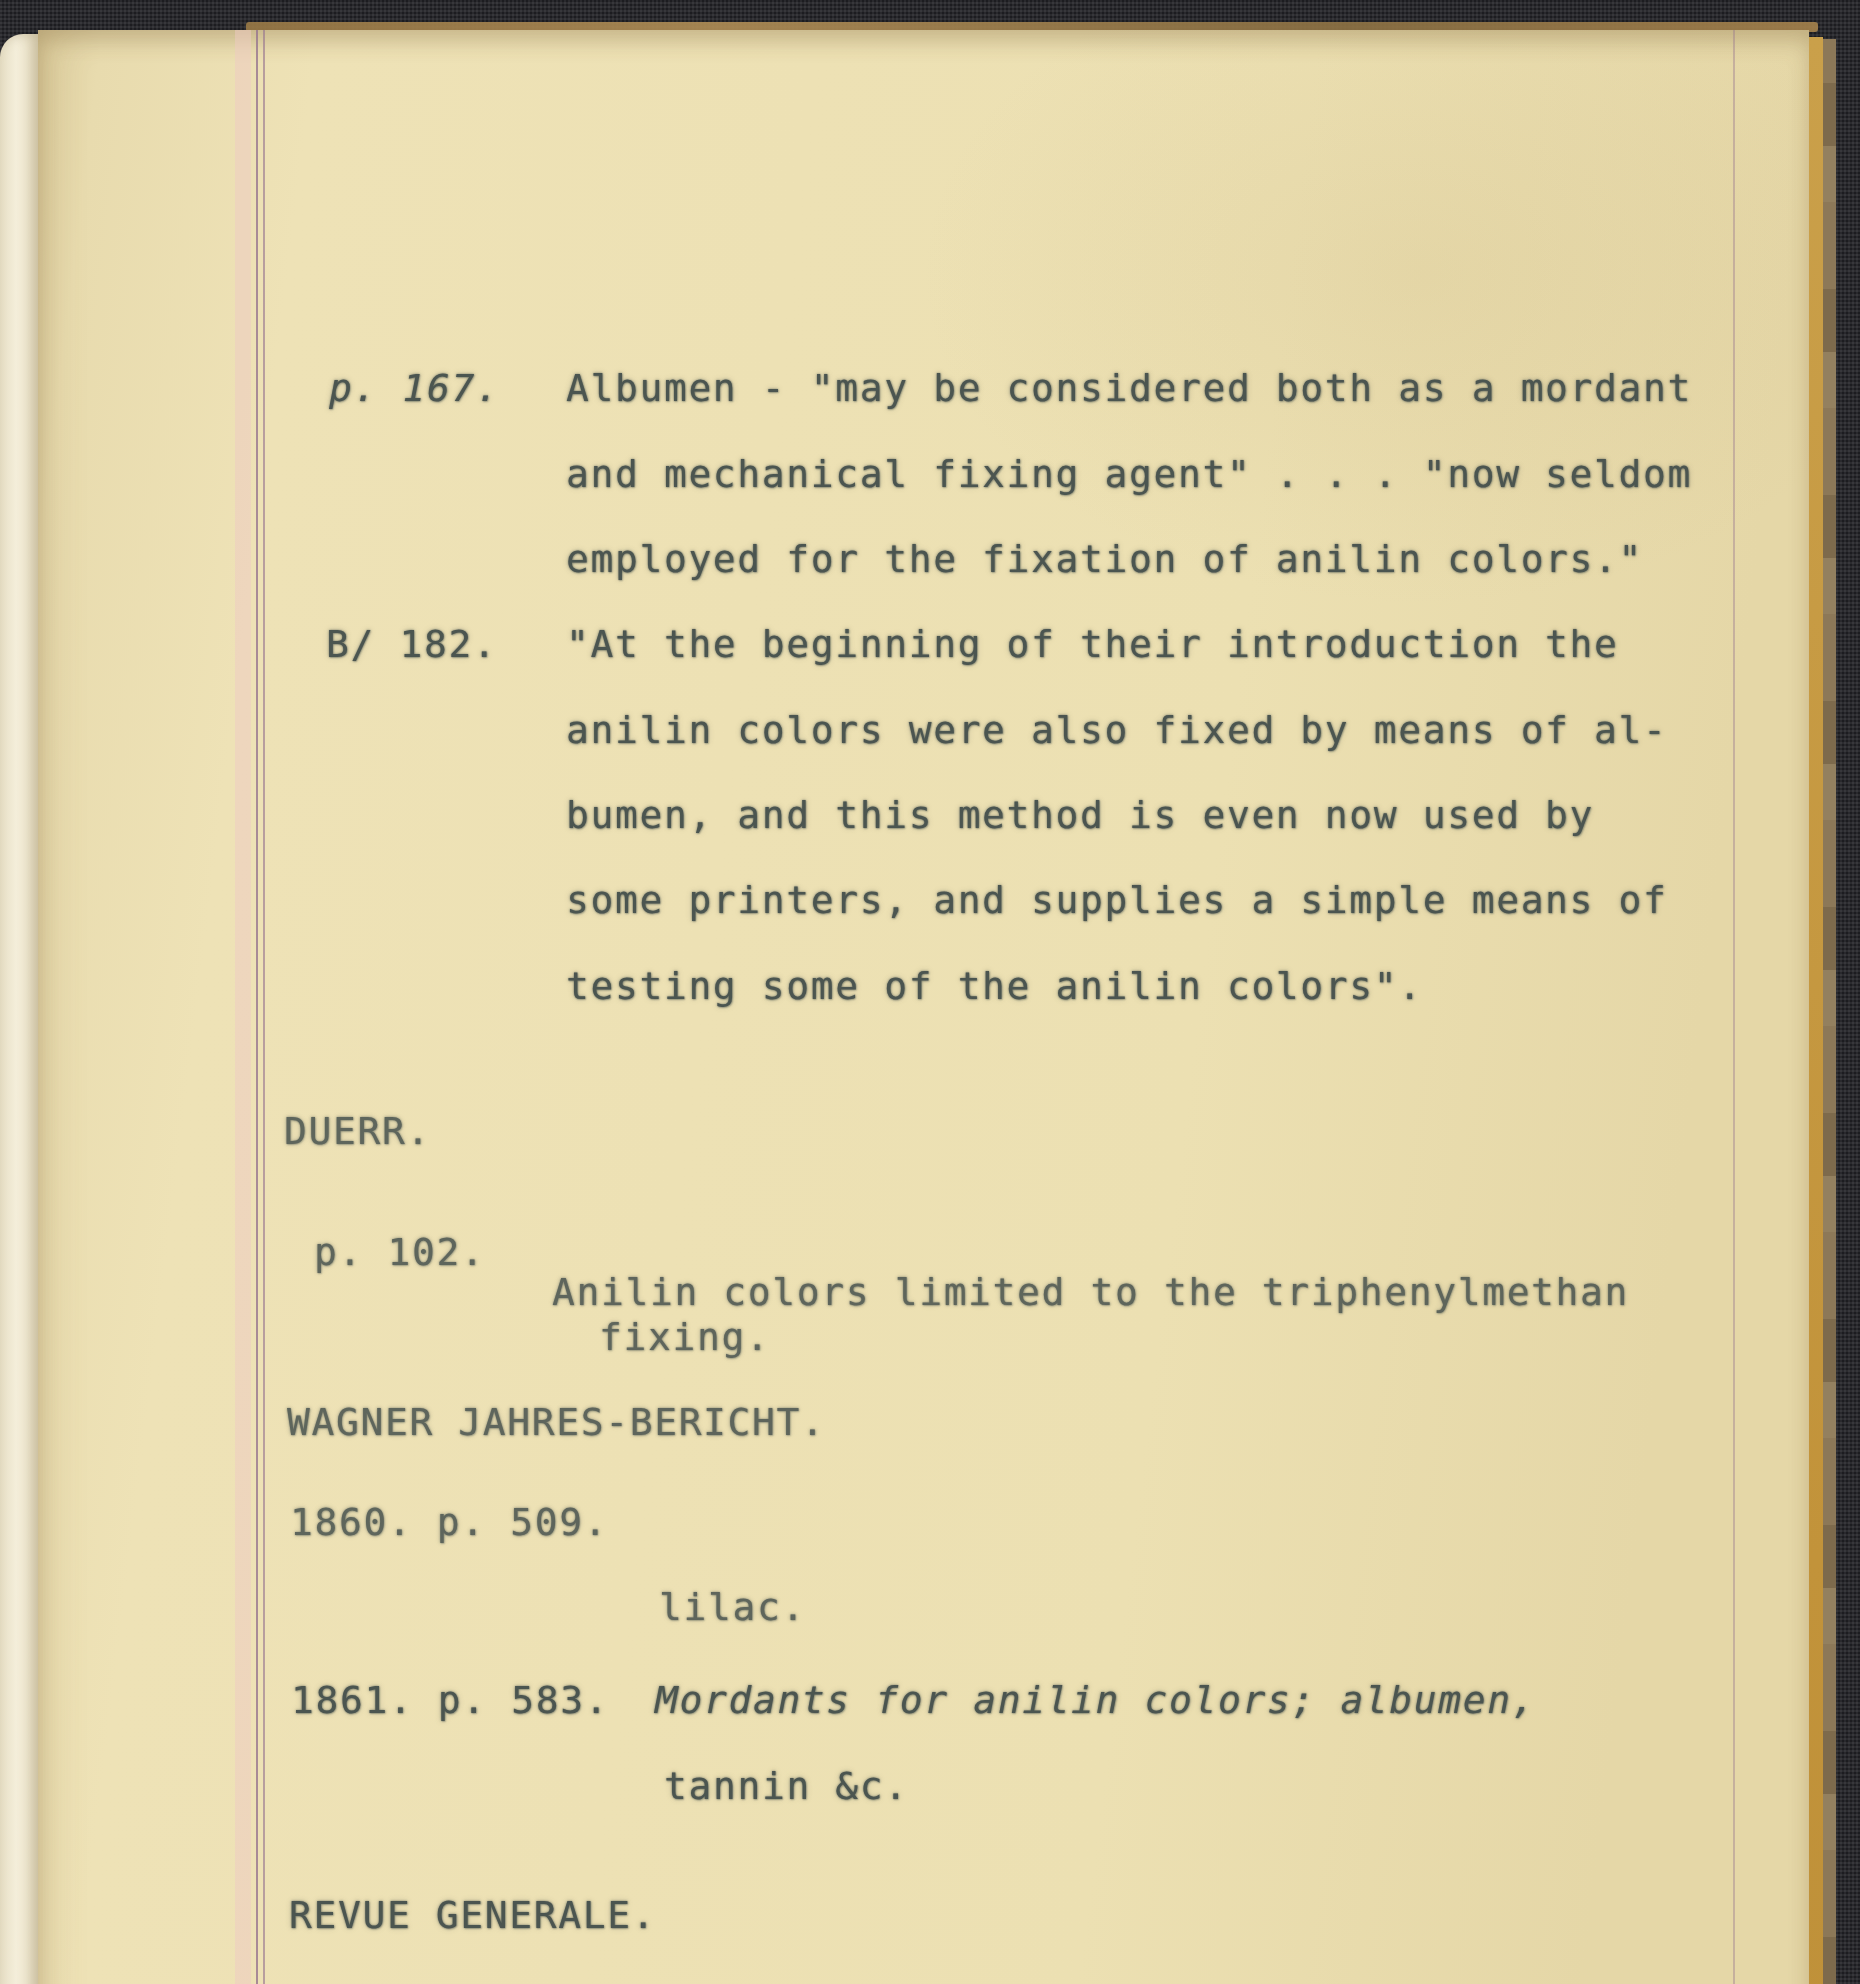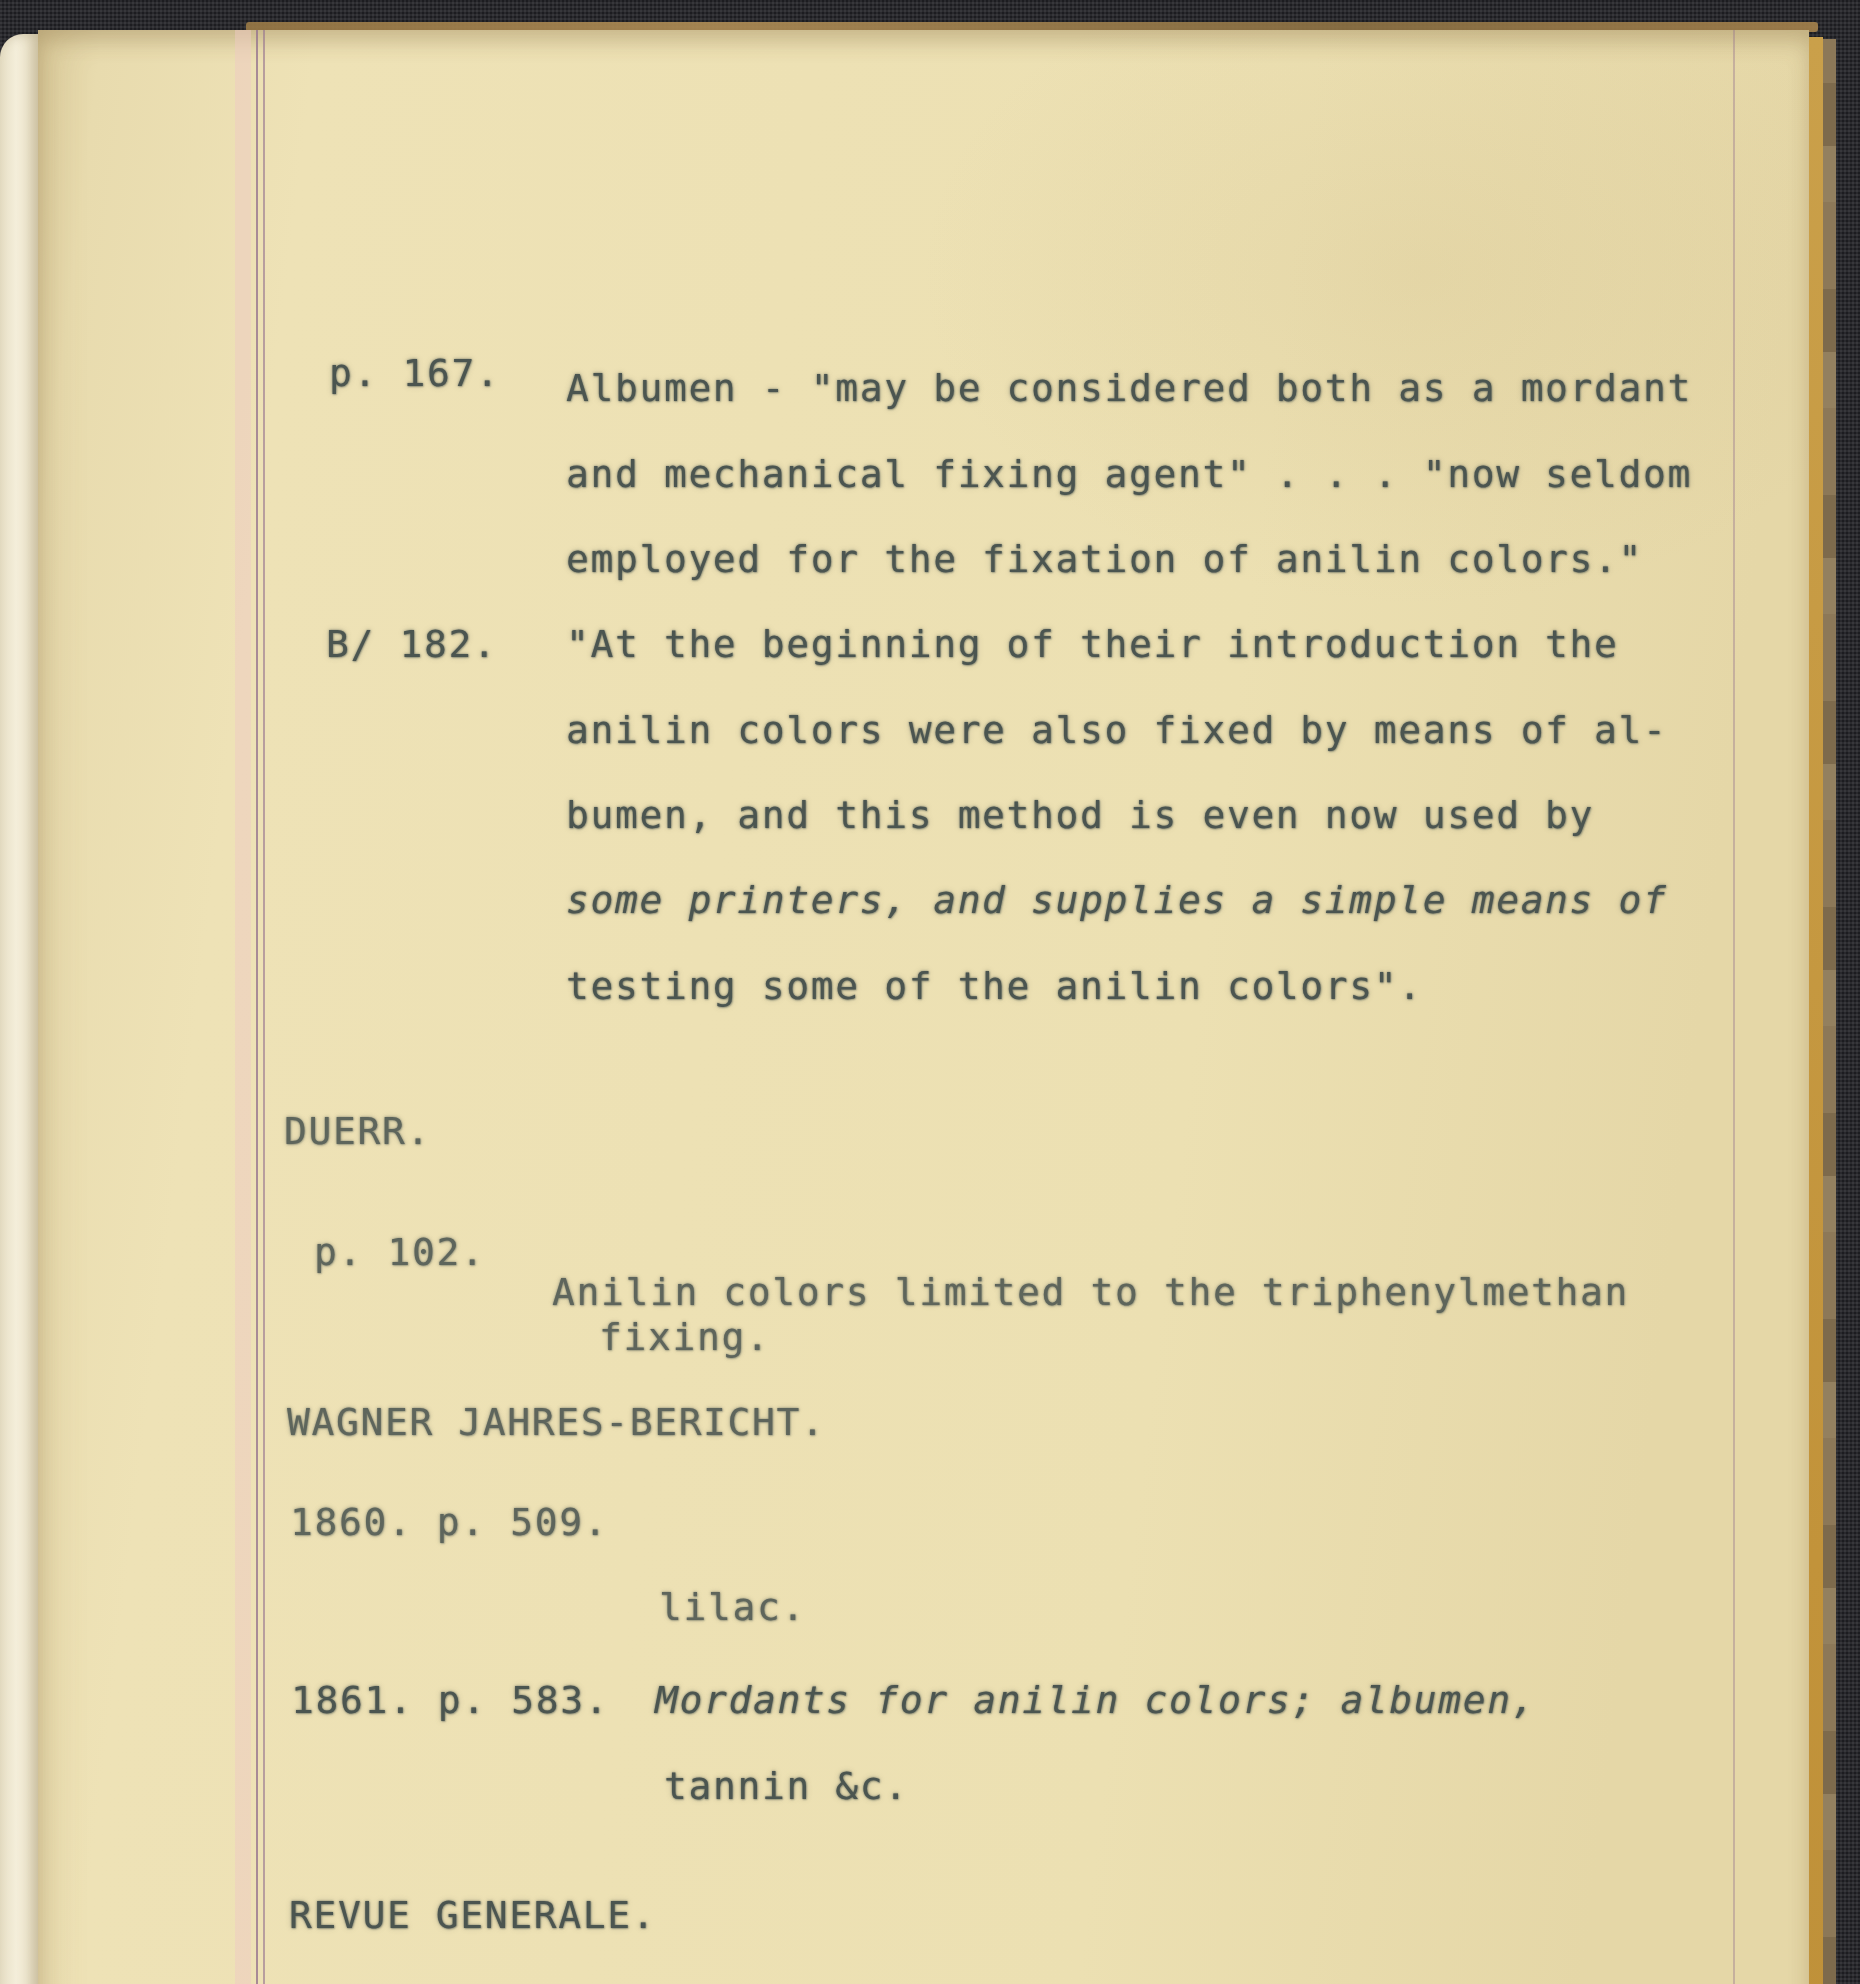--- a/index.html
+++ b/index.html
@@ -65,30 +65,30 @@
   <div class="fore-edge"></div>
   <div class="page"></div>
   <div class="gold-edge"></div>
   <div class="brown-edge"></div>
 
   <div class="pink-band"></div>
   <div class="rule l1"></div>
   <div class="rule l2"></div>
   <div class="rule r1"></div>
 
-  <div class="line typed" style="left:329px; top:354px;">p. 167.</div>
+  <div class="line typed" style="left:329px; top:369px;font-style:italic;">p. 167.</div>
   <div class="line typed" style="left:566px; top:369px;">Albumen - "may be considered both as a mordant</div>
   <div class="line typed" style="left:566px; top:455px;">and mechanical fixing agent" . . . "now seldom</div>
   <div class="line typed" style="left:566px; top:540px;">employed for the fixation of anilin colors."</div>
 
   <div class="line typed" style="left:326px; top:625px;">B/ 182.</div>
   <div class="line typed" style="left:566px; top:625px;">"At the beginning of their introduction the</div>
   <div class="line typed" style="left:566px; top:711px;">anilin colors were also fixed by means of al-</div>
   <div class="line typed" style="left:566px; top:796px;">bumen, and this method is even now used by</div>
-  <div class="line typed" style="left:566px; top:881px;font-style:italic;">some printers, and supplies a simple means of</div>
+  <div class="line typed" style="left:566px; top:881px;">some printers, and supplies a simple means of</div>
   <div class="line typed" style="left:566px; top:967px;">testing some of the anilin colors".</div>
 
   <div class="line typed soft" style="left:284px; top:1112px;">DUERR.</div>
   <div class="line typed soft" style="left:314px; top:1233px;">p. 102.</div>
   <div class="line typed soft" style="left:552px; top:1233px;margin-top:40px;">Anilin colors limited to the triphenylmethan</div>
   <div class="line typed soft" style="left:599px; top:1318px;">fixing.</div>
 
   <div class="line typed soft" style="left:287px; top:1403px;">WAGNER JAHRES-BERICHT.</div>
   <div class="line typed soft" style="left:290px; top:1503px;">1860. p. 509.</div>
   <div class="line typed soft" style="left:659px; top:1588px;">lilac.</div>

